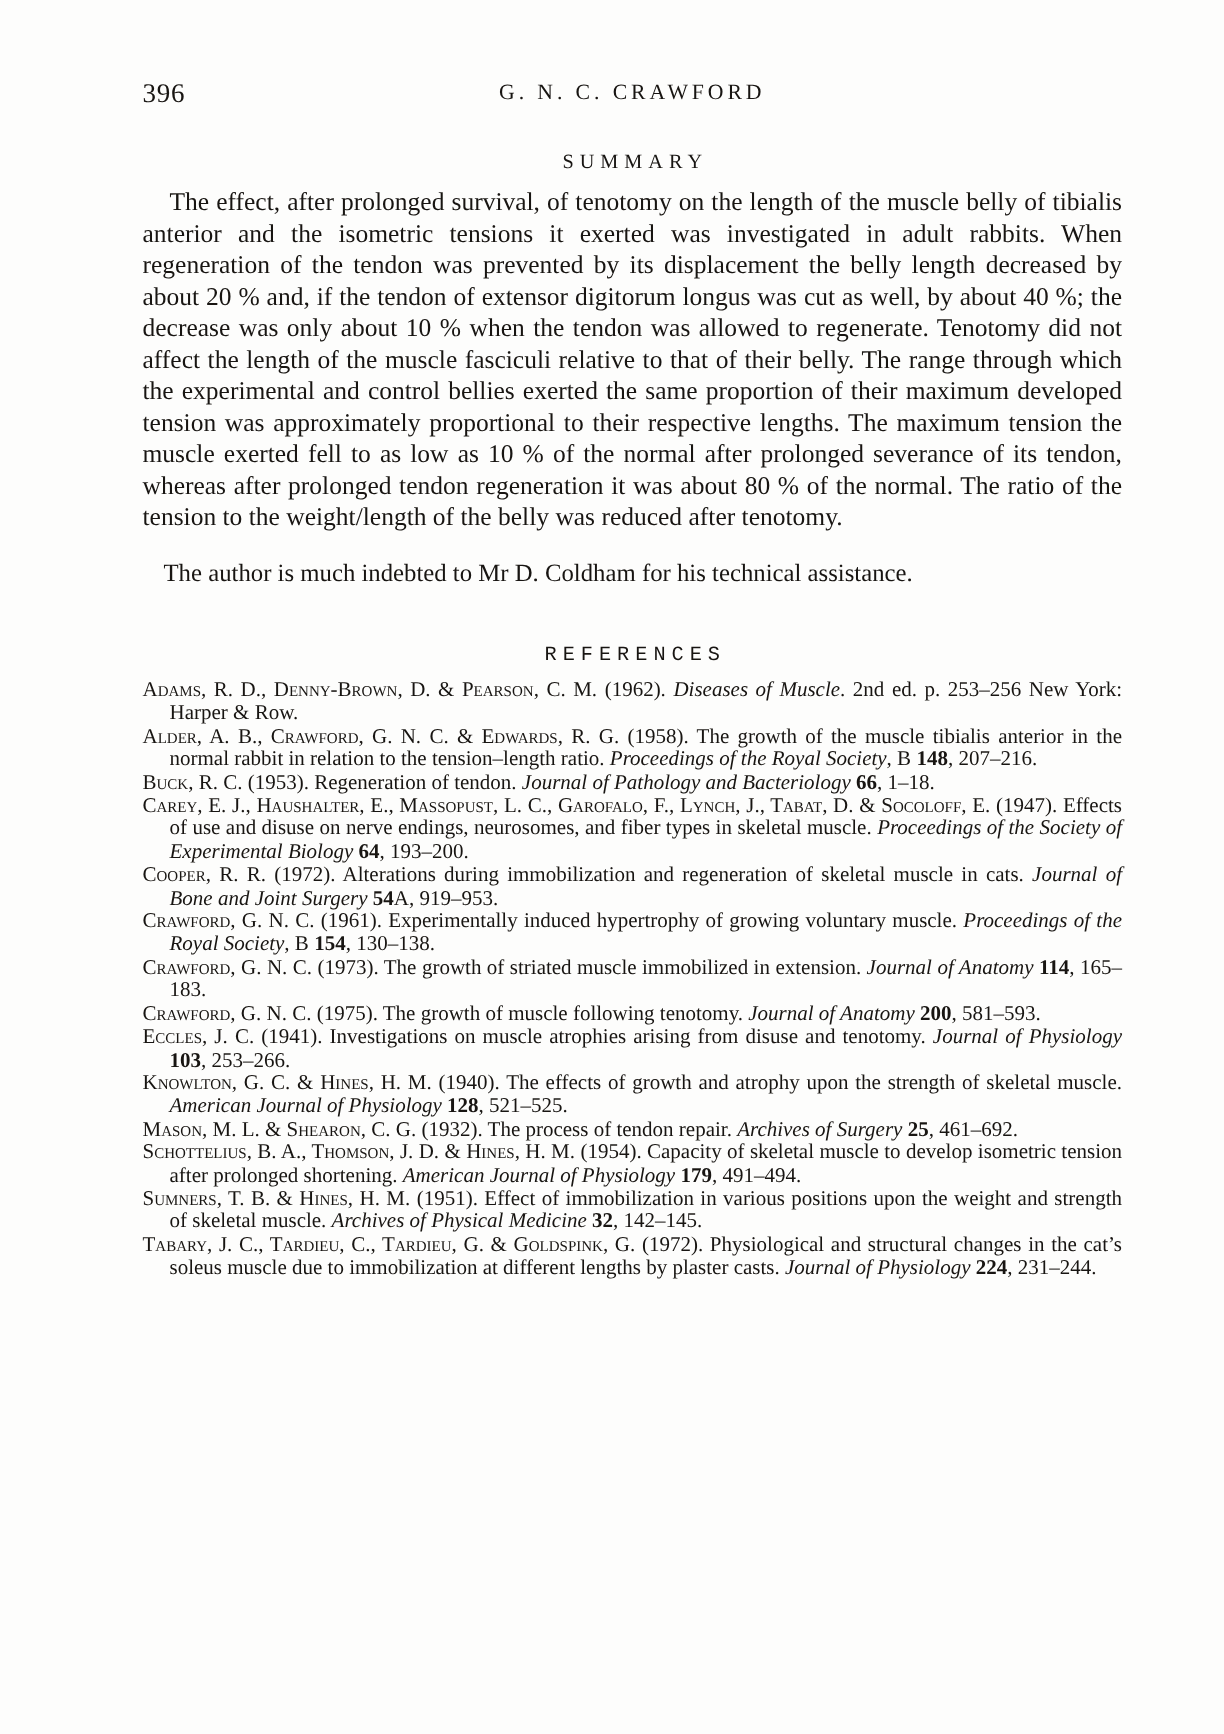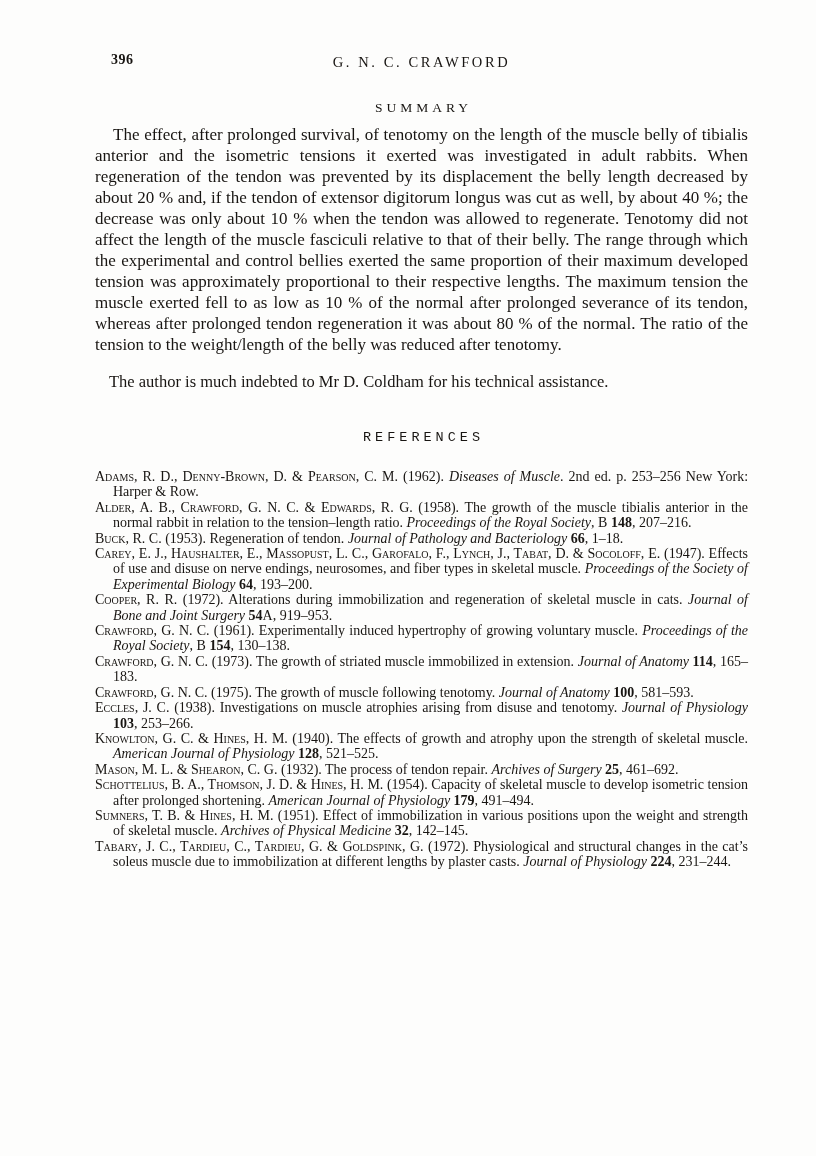--- a/index.html
+++ b/index.html
@@ -18,25 +18,24 @@
     color: var(--ink, #181512);
     font-family: "Liberation Serif", "DejaVu Serif", serif;
     overflow: hidden;
   }
   .page-header {
     position: relative;
     height: 22px;
   }
   .page-number {
     position: absolute;
-    left: 16px;
+    left: 0;
     top: 0;
-    font-size: 14px;
+    font-size: 18px;
     letter-spacing: 0.5px;
-    font-weight: bold;
   }
   .running-head {
     display: block;
     text-align: center;
     font-size: 14.5px;
     letter-spacing: 2.6px;
     padding-top: 2px;
     white-space: nowrap;
   }
   .section-heading {
@@ -61,21 +60,21 @@
     margin: 17px 0 16px 0;
     font-size: 16.5px;
     line-height: 20px;
     text-indent: 14px;
   }
   .references-heading {
     margin-top: 38px;
     font-family: Liberation Mono, monospace;
   }
   .reference-list {
-    margin-top: 24px;
+    margin-top: 8px;
   }
   .ref-item {
     font-size: 14px;
     line-height: 15.4px;
     text-align: justify;
     padding-left: 18px;
     text-indent: -18px;
   }
   .sc { font-variant: small-caps; font-variant-caps: small-caps; }
   .it { font-style: italic; }
@@ -101,22 +100,22 @@
   <section class="references-section">
     <h2 class="section-heading references-heading">REFERENCES</h2>
     <div class="reference-list" id="ref-list">
         <div class="ref-item"><span class="sc">Adams, R. D., Denny-Brown, D. &amp; Pearson, C. M.</span><span> (1962). </span><span class="it">Diseases of Muscle</span><span>. 2nd ed. p. 253–256 New York: Harper &amp; Row.</span></div>
         <div class="ref-item"><span class="sc">Alder, A. B., Crawford, G. N. C. &amp; Edwards, R. G.</span><span> (1958). The growth of the muscle tibialis anterior in the normal rabbit in relation to the tension–length ratio. </span><span class="it">Proceedings of the Royal Society</span><span>, B </span><span class="bd">148</span><span>, 207–216.</span></div>
         <div class="ref-item"><span class="sc">Buck, R. C.</span><span> (1953). Regeneration of tendon. </span><span class="it">Journal of Pathology and Bacteriology</span><span> </span><span class="bd">66</span><span>, 1–18.</span></div>
         <div class="ref-item"><span class="sc">Carey, E. J., Haushalter, E., Massopust, L. C., Garofalo, F., Lynch, J., Tabat, D. &amp; Socoloff, E.</span><span> (1947). Effects of use and disuse on nerve endings, neurosomes, and fiber types in skeletal muscle. </span><span class="it">Proceedings of the Society of Experimental Biology</span><span> </span><span class="bd">64</span><span>, 193–200.</span></div>
         <div class="ref-item"><span class="sc">Cooper, R. R.</span><span> (1972). Alterations during immobilization and regeneration of skeletal muscle in cats. </span><span class="it">Journal of Bone and Joint Surgery</span><span> </span><span class="bd">54</span><span>A, 919–953.</span></div>
         <div class="ref-item"><span class="sc">Crawford, G. N. C.</span><span> (1961). Experimentally induced hypertrophy of growing voluntary muscle. </span><span class="it">Proceedings of the Royal Society</span><span>, B </span><span class="bd">154</span><span>, 130–138.</span></div>
         <div class="ref-item"><span class="sc">Crawford, G. N. C.</span><span> (1973). The growth of striated muscle immobilized in extension. </span><span class="it">Journal of Anatomy</span><span> </span><span class="bd">114</span><span>, 165–183.</span></div>
-        <div class="ref-item"><span class="sc">Crawford, G. N. C.</span><span> (1975). The growth of muscle following tenotomy. </span><span class="it">Journal of Anatomy</span><span> </span><span class="bd">100</span><span>, 581–593.</span></div>
-        <div class="ref-item"><span class="sc">Eccles, J. C.</span><span> (1938). Investigations on muscle atrophies arising from disuse and tenotomy. </span><span class="it">Journal of Physiology</span><span> </span><span class="bd">103</span><span>, 253–266.</span></div>
+        <div class="ref-item"><span class="sc">Crawford, G. N. C.</span><span> (1975). The growth of muscle following tenotomy. </span><span class="it">Journal of Anatomy</span><span> </span><span class="bd">200</span><span>, 581–593.</span></div>
+        <div class="ref-item"><span class="sc">Eccles, J. C.</span><span> (1941). Investigations on muscle atrophies arising from disuse and tenotomy. </span><span class="it">Journal of Physiology</span><span> </span><span class="bd">103</span><span>, 253–266.</span></div>
         <div class="ref-item"><span class="sc">Knowlton, G. C. &amp; Hines, H. M.</span><span> (1940). The effects of growth and atrophy upon the strength of skeletal muscle. </span><span class="it">American Journal of Physiology</span><span> </span><span class="bd">128</span><span>, 521–525.</span></div>
         <div class="ref-item"><span class="sc">Mason, M. L. &amp; Shearon, C. G.</span><span> (1932). The process of tendon repair. </span><span class="it">Archives of Surgery</span><span> </span><span class="bd">25</span><span>, 461–692.</span></div>
         <div class="ref-item"><span class="sc">Schottelius, B. A., Thomson, J. D. &amp; Hines, H. M.</span><span> (1954). Capacity of skeletal muscle to develop isometric tension after prolonged shortening. </span><span class="it">American Journal of Physiology</span><span> </span><span class="bd">179</span><span>, 491–494.</span></div>
         <div class="ref-item"><span class="sc">Sumners, T. B. &amp; Hines, H. M.</span><span> (1951). Effect of immobilization in various positions upon the weight and strength of skeletal muscle. </span><span class="it">Archives of Physical Medicine</span><span> </span><span class="bd">32</span><span>, 142–145.</span></div>
         <div class="ref-item"><span class="sc">Tabary, J. C., Tardieu, C., Tardieu, G. &amp; Goldspink, G.</span><span> (1972). Physiological and structural changes in the cat’s soleus muscle due to immobilization at different lengths by plaster casts. </span><span class="it">Journal of Physiology</span><span> </span><span class="bd">224</span><span>, 231–244.</span></div>
       </div>
   </section>
 
 </div>
 

